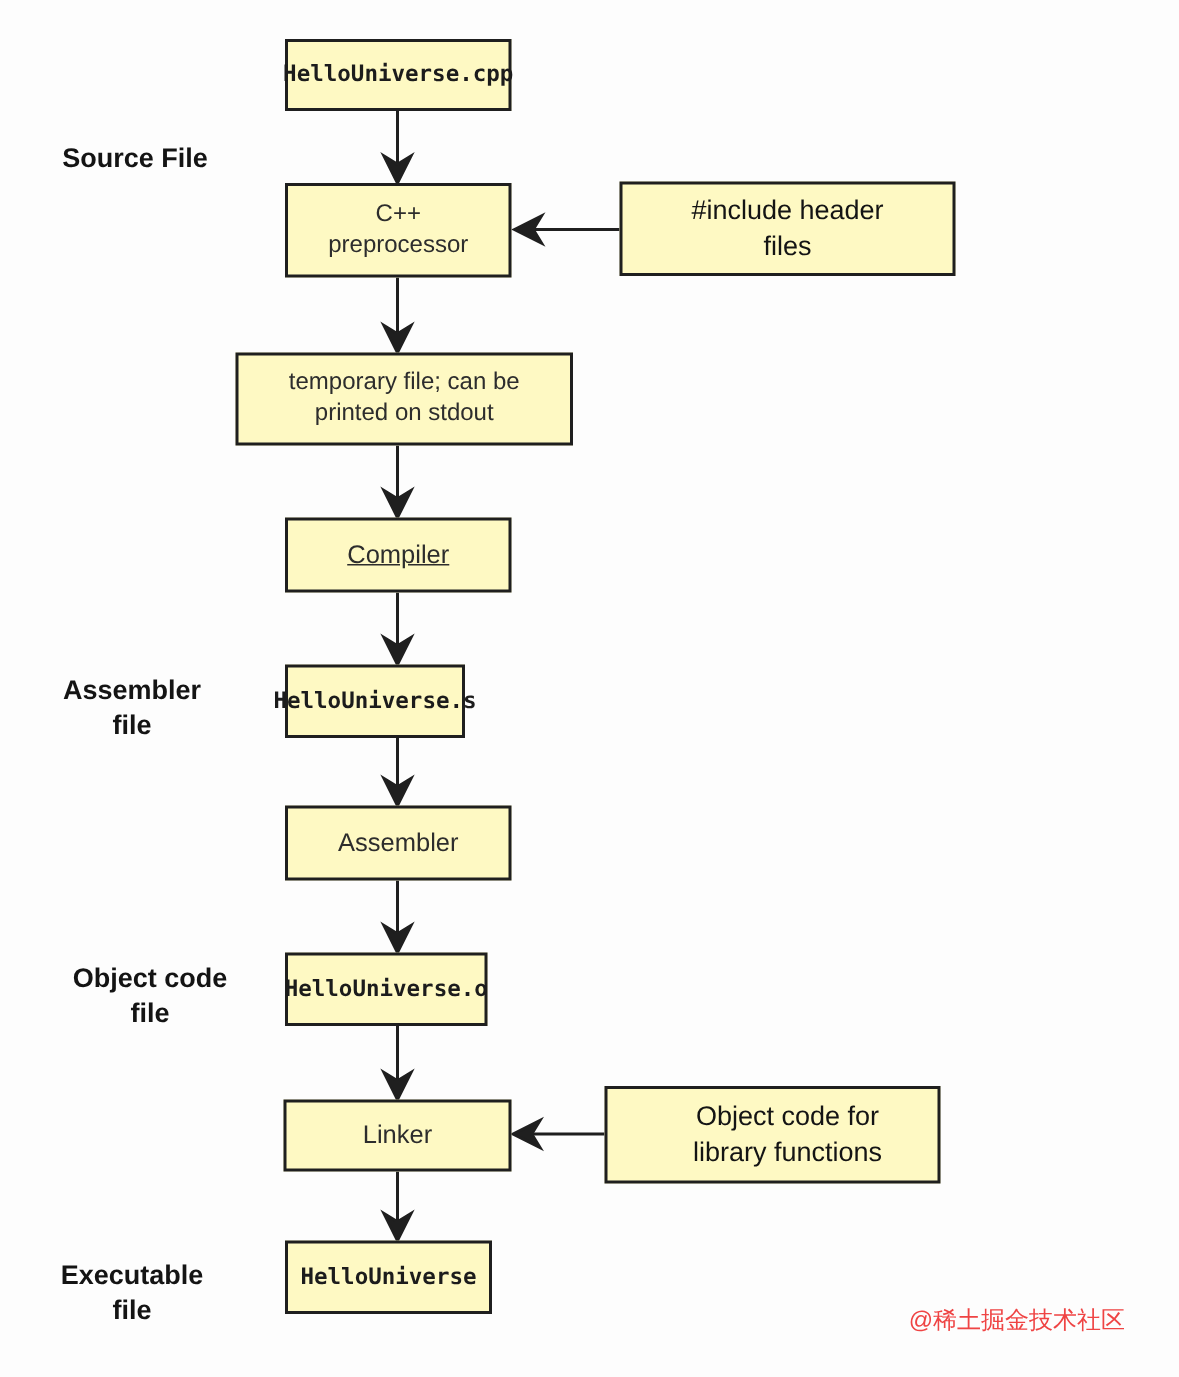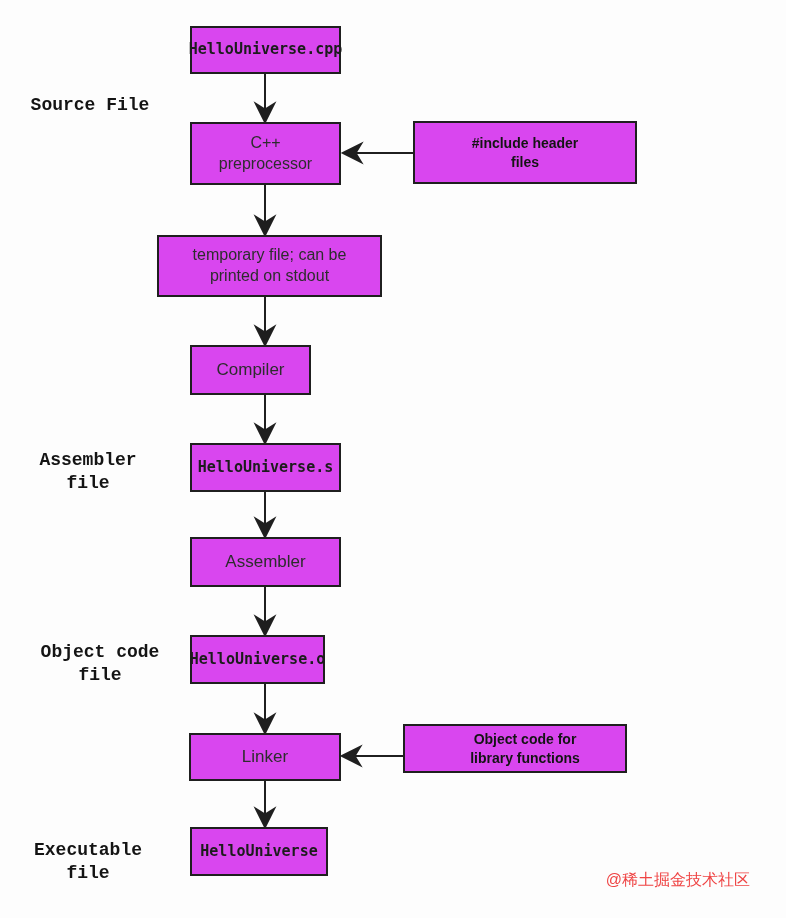--- a/index.html
+++ b/index.html
@@ -13,21 +13,21 @@
   }
   #arrows {
     position: absolute;
     left: 0; top: 0;
     width: 786px; height: 918px;
     pointer-events: none;
   }
   .box {
     position: absolute;
     border: 2px solid #1f1f1f;
-    background: #d946ef;
+    background: #fef9c3;
     display: flex;
     align-items: center;
     justify-content: center;
     text-align: center;
     white-space: pre-line;
     box-sizing: border-box;
     color: #1c1c1c;
     line-height: 1.3;
   }
   .mono {
@@ -36,27 +36,27 @@
     font-size: 15px;
   }
   .sans {
     font-family: "Liberation Sans", sans-serif;
     font-weight: 400;
     font-size: 16px;
     color: #2d2d2d;
   }
   .boldsans {
     font-family: "Liberation Sans", sans-serif;
-    font-weight: 700;
-    font-size: 14px;
+    font-weight: 400;
+    font-size: 18px;
     color: #141414;
   }
   .side-label {
     position: absolute;
-    font-family: Liberation Mono, monospace;
+    font-family: Liberation Sans, sans-serif;
     font-weight: 700;
     font-size: 18px;
     color: #141414;
     text-align: center;
     white-space: pre-line;
     line-height: 1.3;
     width: 160px;
   }
   #watermark {
     position: absolute;
@@ -121,30 +121,30 @@
 
   <div class="box sans" style="left:190px; top:122px; width:151px; height:63px;">C++
 preprocessor</div>
 
   <div class="box boldsans" style="left:413px; top:121px; width:224px; height:63px;">#include header
 files</div>
 
   <div class="box sans" style="left:157px; top:235px; width:225px; height:62px;">temporary file; can be
 printed on stdout</div>
 
-  <div class="box sans" style="left:190px; top:345px; width:121px; height:50px; font-size:17px;">Compiler</div>
+  <div class="box sans" style="left:190px; top:345px; width:151px; height:50px; font-size:17px;text-decoration:underline;">Compiler</div>
 
-  <div class="box mono" style="left:190px; top:443px; width:151px; height:49px;">HelloUniverse.s</div>
+  <div class="box mono" style="left:190px; top:443px; width:120px; height:49px;">HelloUniverse.s</div>
 
   <div class="box sans" style="left:190px; top:537px; width:151px; height:50px; font-size:17px;">Assembler</div>
 
   <div class="box mono" style="left:190px; top:635px; width:135px; height:49px;">HelloUniverse.o</div>
 
   <div class="box sans" style="left:189px; top:733px; width:152px; height:48px; font-size:17px;">Linker</div>
 
-  <div class="box boldsans" style="left:403px; top:724px; width:224px; height:49px;padding-left:20px;">Object code for
+  <div class="box boldsans" style="left:403px; top:724px; width:224px; height:65px;padding-left:20px;">Object code for
 library functions</div>
 
   <div class="box mono" style="left:190px; top:827px; width:138px; height:49px;">HelloUniverse</div>
 
   <div id="watermark">@稀土掘金技术社区</div>
 
 </div>
 
 </body></html>

